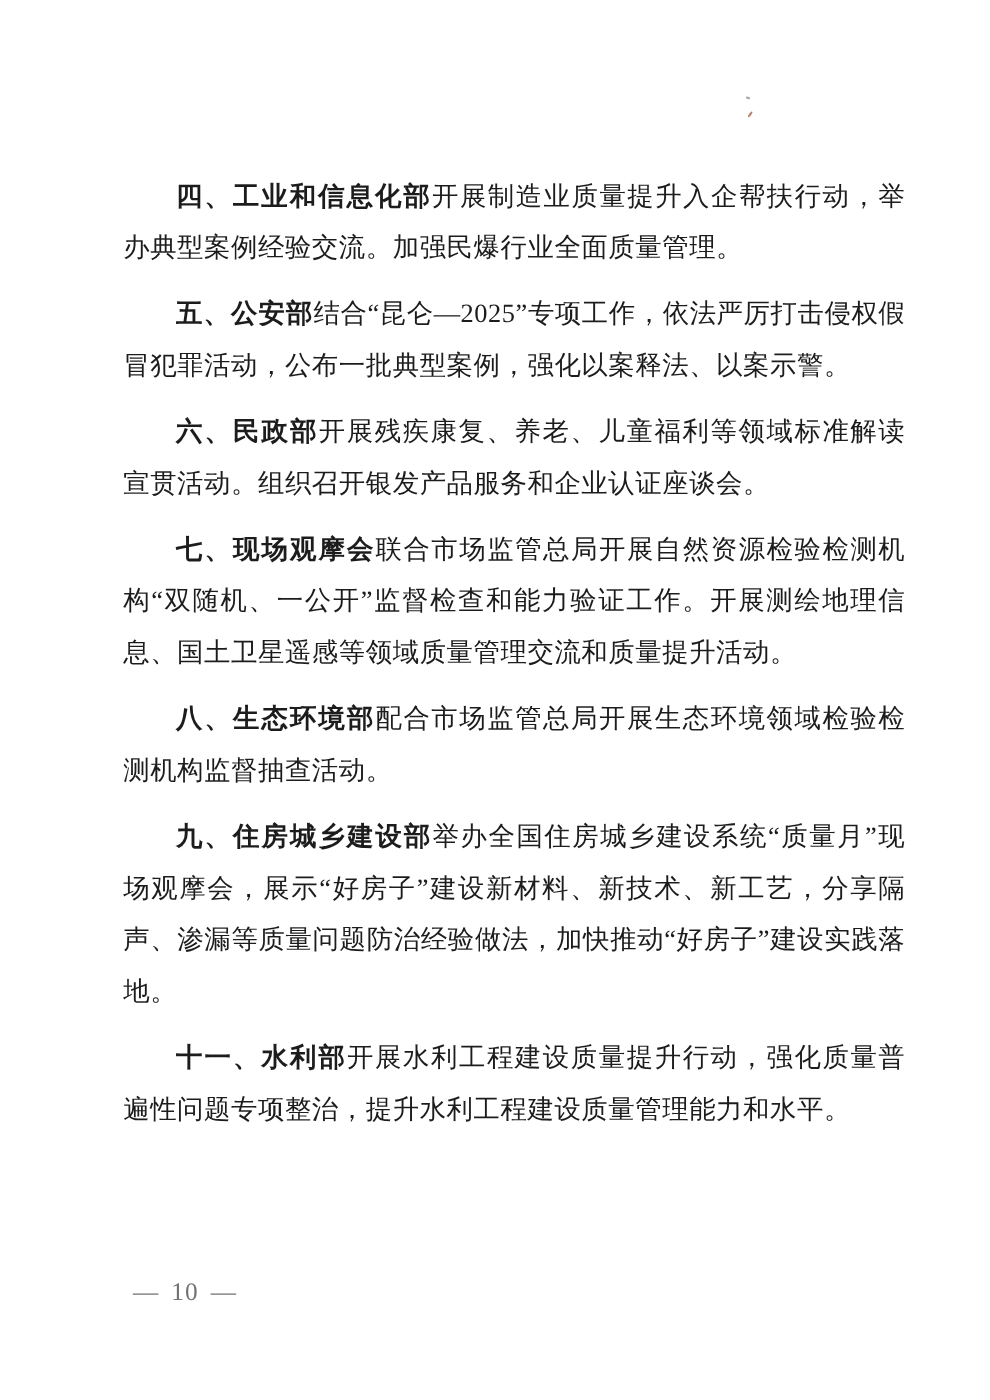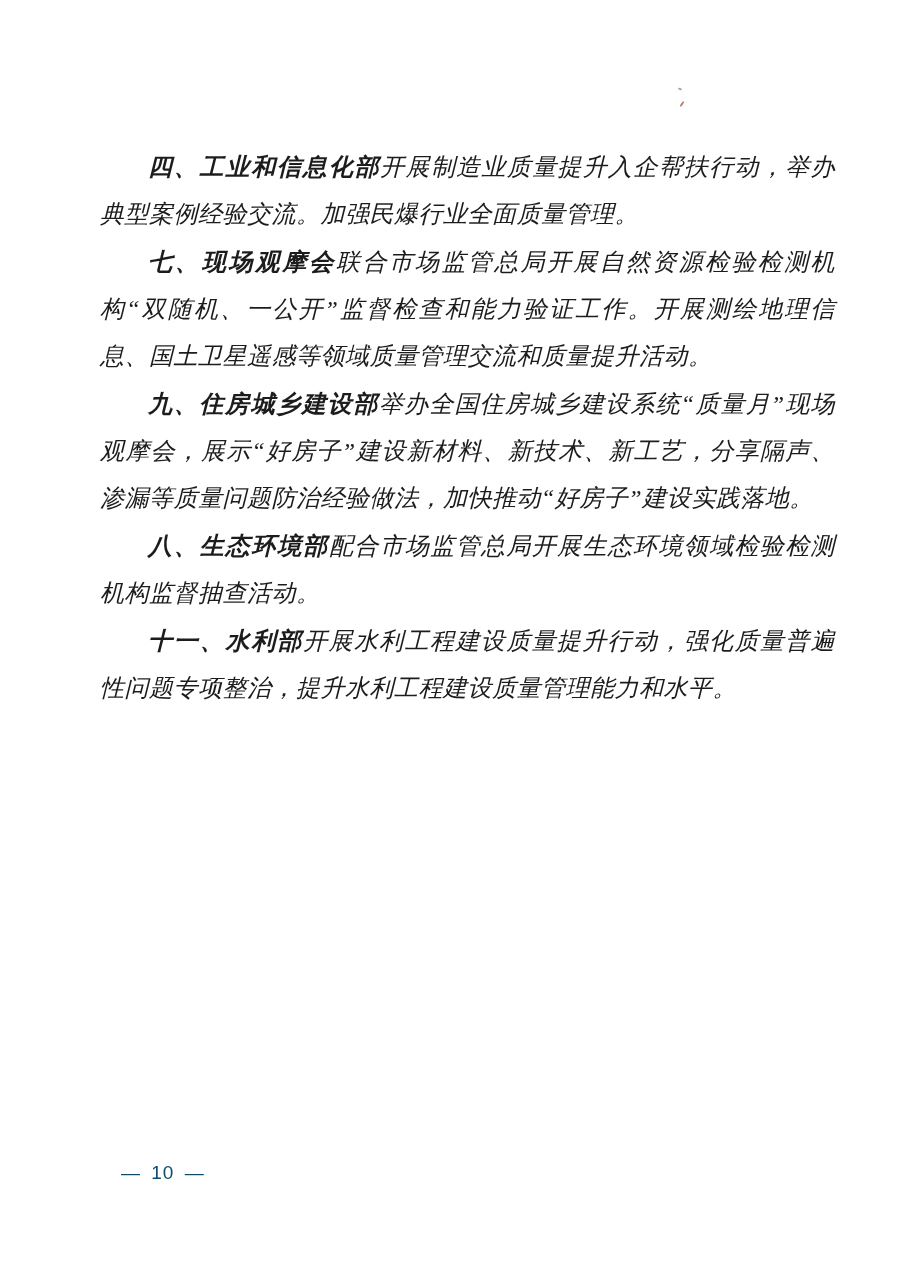--- a/index.html
+++ b/index.html
@@ -16,44 +16,43 @@
     font-family: "Liberation Serif", "DejaVu Serif", serif;
     color: #1c1c1c;
   }
   .content {
     position: absolute;
     left: 100px;
     top: 143px;
     width: 735px;
   }
   p.para {
-    margin: 0;
+    margin: 12px;
     font-size: 24px;
     line-height: 47px;
     letter-spacing: 0.5px;
     text-align: justify;
     text-justify: inter-character;
     text-indent: 2em;
     color: #1c1c1c;
-    font-style: italic;
   }
   p.para .head {
     font-family: "Liberation Sans", "DejaVu Sans", sans-serif;
     font-weight: 700;
     letter-spacing: 1px;
   }
   .page-number {
     position: absolute;
     left: 121px;
     top: 1162px;
-    font-size: 19px;
+    font-size: 23px;
     letter-spacing: 1px;
     word-spacing: 4px;
-    color: #0c4a6e;
-    font-family: Liberation Sans, sans-serif;
+    color: #737373;
+    font-family: Liberation Serif, serif;
   }
   .speck-1 {
     position: absolute;
     left: 678px;
     top: 88px;
     width: 4px;
     height: 2px;
     background: #a8a8a8;
     border-radius: 50%;
     transform: rotate(20deg);
@@ -73,21 +72,23 @@
 </head>
 <body>
 
 <div class="page">
 
   <span class="speck-1"></span>
   <span class="speck-2"></span>
 
   <div class="content">
     <p class="para"><span class="head">四、工业和信息化部</span><span class="body-text">开展制造业质量提升入企帮扶行动，举办典型案例经验交流。加强民爆行业全面质量管理。</span></p>
+    <p class="para"><span class="head">五、公安部</span><span class="body-text">结合“昆仑—2025”专项工作，依法严厉打击侵权假冒犯罪活动，公布一批典型案例，强化以案释法、以案示警。</span></p>
+    <p class="para"><span class="head">六、民政部</span><span class="body-text">开展残疾康复、养老、儿童福利等领域标准解读宣贯活动。组织召开银发产品服务和企业认证座谈会。</span></p>
     <p class="para"><span class="head">七、现场观摩会</span><span class="body-text">联合市场监管总局开展自然资源检验检测机构“双随机、一公开”监督检查和能力验证工作。开展测绘地理信息、国土卫星遥感等领域质量管理交流和质量提升活动。</span></p>
+    <p class="para"><span class="head">八、生态环境部</span><span class="body-text">配合市场监管总局开展生态环境领域检验检测机构监督抽查活动。</span></p>
     <p class="para"><span class="head">九、住房城乡建设部</span><span class="body-text">举办全国住房城乡建设系统“质量月”现场观摩会，展示“好房子”建设新材料、新技术、新工艺，分享隔声、渗漏等质量问题防治经验做法，加快推动“好房子”建设实践落地。</span></p>
-    <p class="para"><span class="head">八、生态环境部</span><span class="body-text">配合市场监管总局开展生态环境领域检验检测机构监督抽查活动。</span></p>
     <p class="para"><span class="head">十一、水利部</span><span class="body-text">开展水利工程建设质量提升行动，强化质量普遍性问题专项整治，提升水利工程建设质量管理能力和水平。</span></p>
   </div>
 
   <div class="page-number">— 10 —</div>
 
 </div>
 
 </body></html>

